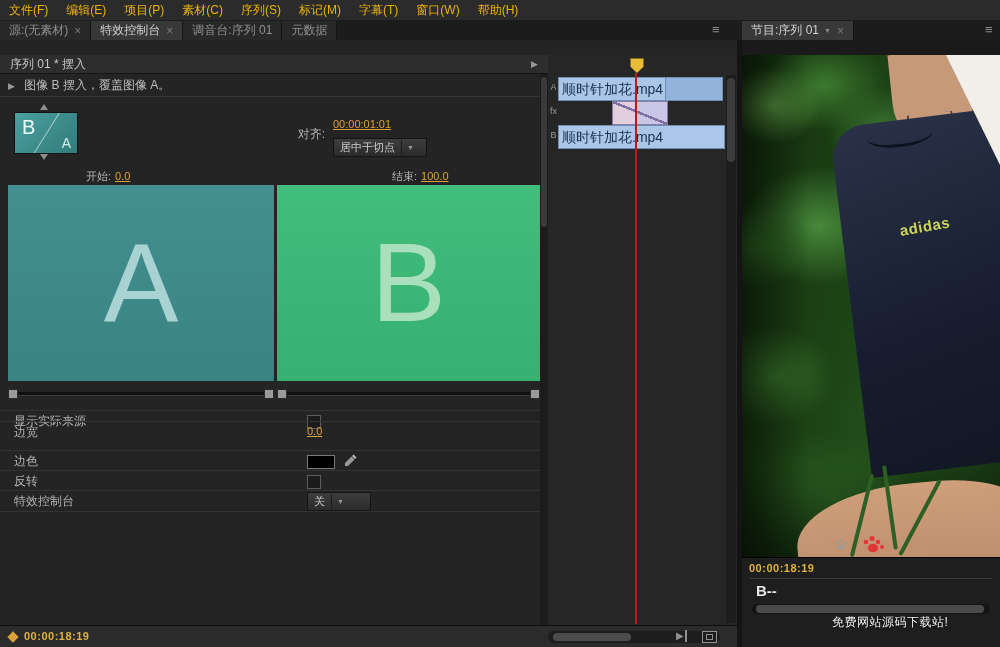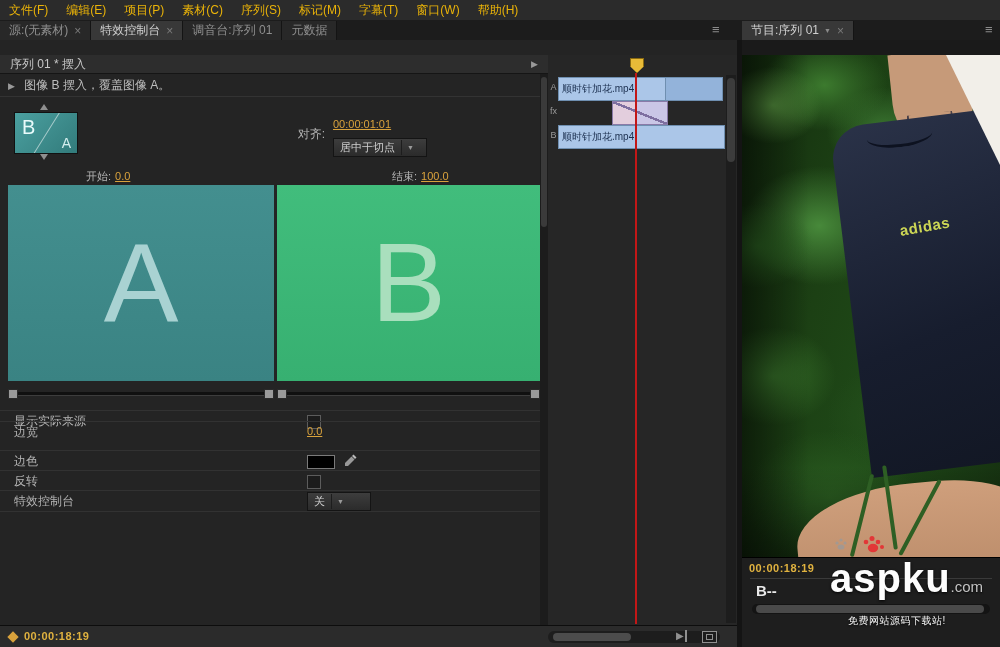--- a/index.html
+++ b/index.html
@@ -87,21 +87,21 @@
   .tl-tc{position:absolute;right:14px;top:3px;font-size:10px;color:#8e8e8e;}
   .ticks{position:absolute;left:0;bottom:0;width:180px;height:5px;
          background:repeating-linear-gradient(to right,#555 0 1px,transparent 1px 22px);}
   .marker{position:absolute;left:82px;top:3px;width:12px;height:13px;background:#e8bb38;border:1px solid #8a6a10;
           clip-path:polygon(0 0,100% 0,100% 55%,50% 100%,0 55%);z-index:6;}
   .redline{position:absolute;left:87px;top:18px;width:2px;height:551px;background:#c21717;z-index:5;}
   .trklabel{position:absolute;left:1px;width:9px;text-align:center;font-size:9px;color:#9a9a9a;}
   #lblA{top:27px;} #lblFX{top:51px;} #lblB{top:75px;}
   .clip{position:absolute;left:10px;height:22px;background:#abc6e8;border:1px solid #6f8fb0;overflow:hidden;}
   #clipA{top:22px;width:163px;} #clipB{top:70px;width:165px;}
-  .clipname{position:absolute;left:3px;top:0;font-size:10px;color:#1c3050;line-height:22px;white-space:nowrap;}
+  .clipname{position:absolute;left:3px;top:0;font-size:14px;color:#1c3050;line-height:22px;white-space:nowrap;}
   .clip-tail{position:absolute;right:0;top:0;width:56px;height:22px;background:#93b3da;border-left:1px solid #6f8fb0;}
   .transition{position:absolute;left:64px;top:46px;width:54px;height:22px;border:1px solid #8a7aa8;
               background-image:linear-gradient(to top right,transparent 47%,#7e6fa0 47%,#7e6fa0 53%,transparent 53%),
                                linear-gradient(to right,#e3cedd 0 45%,#cac6e6 45%);}
   .tlscroll{position:absolute;left:178px;top:20px;width:10px;height:548px;background:#1d1d1d;}
   .tlscroll .vthumb{position:absolute;left:1px;top:3px;width:8px;height:84px;background:#3c3c3c;border-radius:4px;}
 
   
   .statusbar{position:absolute;left:0;top:625px;width:737px;height:22px;background:#2b2b2b;border-top:1px solid #0d0d0d;}
   .diamond{position:absolute;left:9px;top:7px;width:8px;height:8px;background:#d9a23c;transform:rotate(45deg);}
@@ -154,22 +154,22 @@
   .pmarker{position:absolute;left:14px;top:24px;font-size:15px;font-weight:bold;color:#e9e9e9;}
   .pscroll{position:absolute;left:10px;top:46px;width:238px;height:10px;background:#141414;border-radius:5px;}
   .pthumb{position:absolute;left:4px;top:1px;width:228px;height:8px;background:#4a4a4a;border-radius:4px;}
 
   
   .wm{position:absolute;left:824px;top:532px;width:176px;height:110px;z-index:40;}
   .paws{position:absolute;left:6px;top:2px;}
   .wm-brand{position:absolute;left:6px;top:24px;white-space:nowrap;}
   .wm-main{font-size:40px;font-weight:bold;color:#fdfdfd;text-shadow:0 1px 3px rgba(0,0,0,.9);letter-spacing:1px;}
   .wm-suf{font-size:15px;color:#c4c4c4;text-shadow:0 1px 2px rgba(0,0,0,.9);}
-  .wm-tag{position:absolute;left:8px;top:82px;font-size:10px;color:#f4f4f4;letter-spacing:.5px;
-          text-shadow:0 1px 2px rgba(0,0,0,.9);white-space:nowrap;margin-left:16px;}
+  .wm-tag{position:absolute;left:8px;top:82px;font-size:12px;color:#f4f4f4;letter-spacing:.5px;
+          text-shadow:0 1px 2px rgba(0,0,0,.9);white-space:nowrap;}
 </style>
 </head>
 <body>
 
 <div class="app">
 
   <div class="menubar">
     <span class="menu-item">文件(F)</span>
     <span class="menu-item">编辑(E)</span>
     <span class="menu-item">项目(P)</span>
@@ -357,19 +357,16 @@
         <ellipse cx="11" cy="13" rx="3.4" ry="2.6"></ellipse>
       </g>
       <g fill="#e23737">
         <circle cx="36" cy="8" r="2.3"></circle>
           <circle cx="42" cy="4.5" r="2.5"></circle>
           <circle cx="48" cy="8" r="2.3"></circle>
         <circle cx="52" cy="13" r="2"></circle>
         <ellipse cx="43" cy="14" rx="5.2" ry="4.2"></ellipse>
       </g>
     </svg>
-    <div class="wm-brand">
-      <span class="wm-main">aspku</span><span class="wm-suf">.com</span>
-    </div>
     <div class="wm-tag">免费网站源码下载站!</div>
   </div>
 
 </div>
 
 </body></html>

